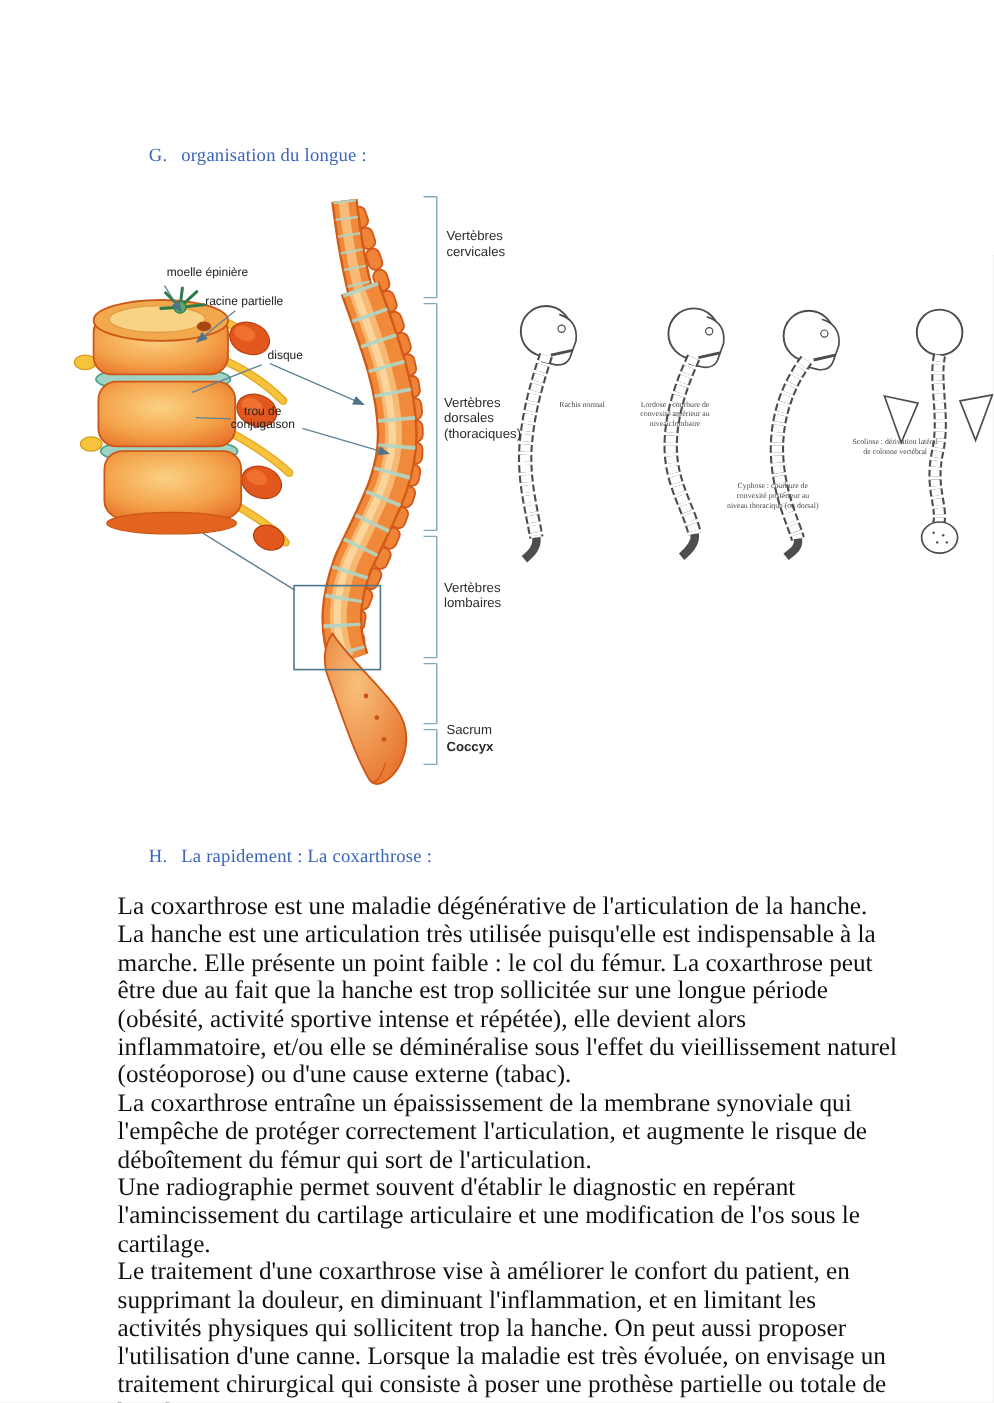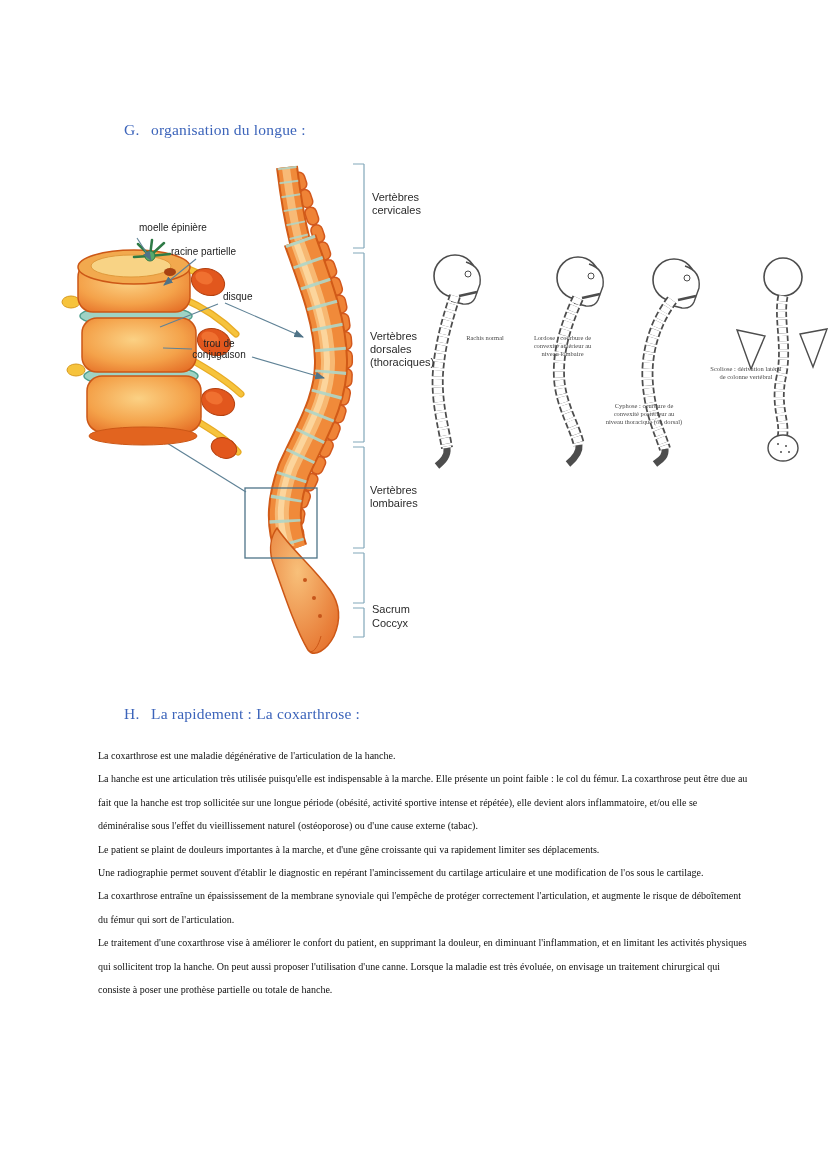--- a/index.html
+++ b/index.html
@@ -21,21 +21,21 @@
   .figlabel.two{white-space:pre-line;text-align:center;}
   .region{
     font-family:"Liberation Sans", sans-serif;
     font-size:11px;line-height:13px;color:#2b2b2b;white-space:pre-line;
   }
   .caption{
     font-size:6.5px;line-height:8px;color:#4a4a4a;
     white-space:pre-line;text-align:center;
   }
   .bodytext{width:652px;}
-  .bodytext p{margin:0;font-size:10px;line-height:23.4px;color:#101010;}
+  .bodytext p{margin:0;font-size:21px;line-height:23.4px;color:#101010;}
   svg{display:block;}
 </style>
 </head>
 <body>
 
 <div class="page">
 
   <svg class="abs" style="left:0;top:0;" width="828" height="700" viewBox="0 0 828 700">
     <defs>
       <marker id="arr" markerWidth="9" markerHeight="7" refX="8" refY="3.5" orient="auto">
@@ -207,39 +207,38 @@
 conjugaison</div>
 
   <div class="abs region" style="left:372px;top:191px;">Vertèbres
 cervicales</div>
   <div class="abs region" style="left:370px;top:330px;">Vertèbres
 dorsales
 (thoraciques)</div>
   <div class="abs region" style="left:370px;top:484px;">Vertèbres
 lombaires</div>
   <div class="abs region" style="left:372px;top:581px;margin-top:22px;">Sacrum</div>
-  <div class="abs region" style="left:372px;top:617px;">Coccyx</div>
+  <div class="abs region" style="left:372px;top:617px;font-weight:bold;">Coccyx</div>
 
   <div class="abs caption" style="left:455px;top:334px;width:60px;">Rachis normal</div>
   <div class="abs caption" style="left:520px;top:334px;width:85px;">Lordose : courbure de
 convexité antérieur au
 niveau lombaire</div>
   <div class="abs caption" style="left:598px;top:402px;width:92px;">Cyphose : courbure de
 convexité postérieur au
 niveau thoracique (ou dorsal)</div>
   <div class="abs caption" style="left:700px;top:365px;width:92px;">Scoliose : dérivation latéral
 de colonne vertébral</div>
 
   <div class="abs heading" style="left:124px;top:705px;">
     <span class="num">H.</span>
     <span>La rapidement : La coxarthrose :</span>
   </div>
 
   <div class="abs bodytext" style="left:98px;top:744px;">
     <p>La coxarthrose est une maladie dégénérative de l'articulation de la hanche.</p>
     <p>La hanche est une articulation très utilisée puisqu'elle est indispensable à la marche. Elle présente un point faible : le col du fémur. La coxarthrose peut être due au fait que la hanche est trop sollicitée sur une longue période (obésité, activité sportive intense et répétée), elle devient alors inflammatoire, et/ou elle se déminéralise sous l'effet du vieillissement naturel (ostéoporose) ou d'une cause externe (tabac).</p>
-    <p>Le patient se plaint de douleurs importantes à la marche, et d'une gêne croissante qui va rapidement limiter ses déplacements.</p>
+    <p>La coxarthrose entraîne un épaississement de la membrane synoviale qui l'empêche de protéger correctement l'articulation, et augmente le risque de déboîtement du fémur qui sort de l'articulation.</p>
     <p>Une radiographie permet souvent d'établir le diagnostic en repérant l'amincissement du cartilage articulaire et une modification de l'os sous le cartilage.</p>
-    <p>La coxarthrose entraîne un épaississement de la membrane synoviale qui l'empêche de protéger correctement l'articulation, et augmente le risque de déboîtement du fémur qui sort de l'articulation.</p>
     <p>Le traitement d'une coxarthrose vise à améliorer le confort du patient, en supprimant la douleur, en diminuant l'inflammation, et en limitant les activités physiques qui sollicitent trop la hanche. On peut aussi proposer l'utilisation d'une canne. Lorsque la maladie est très évoluée, on envisage un traitement chirurgical qui consiste à poser une prothèse partielle ou totale de hanche.</p>
   </div>
 
 </div>
 
 </body></html>

